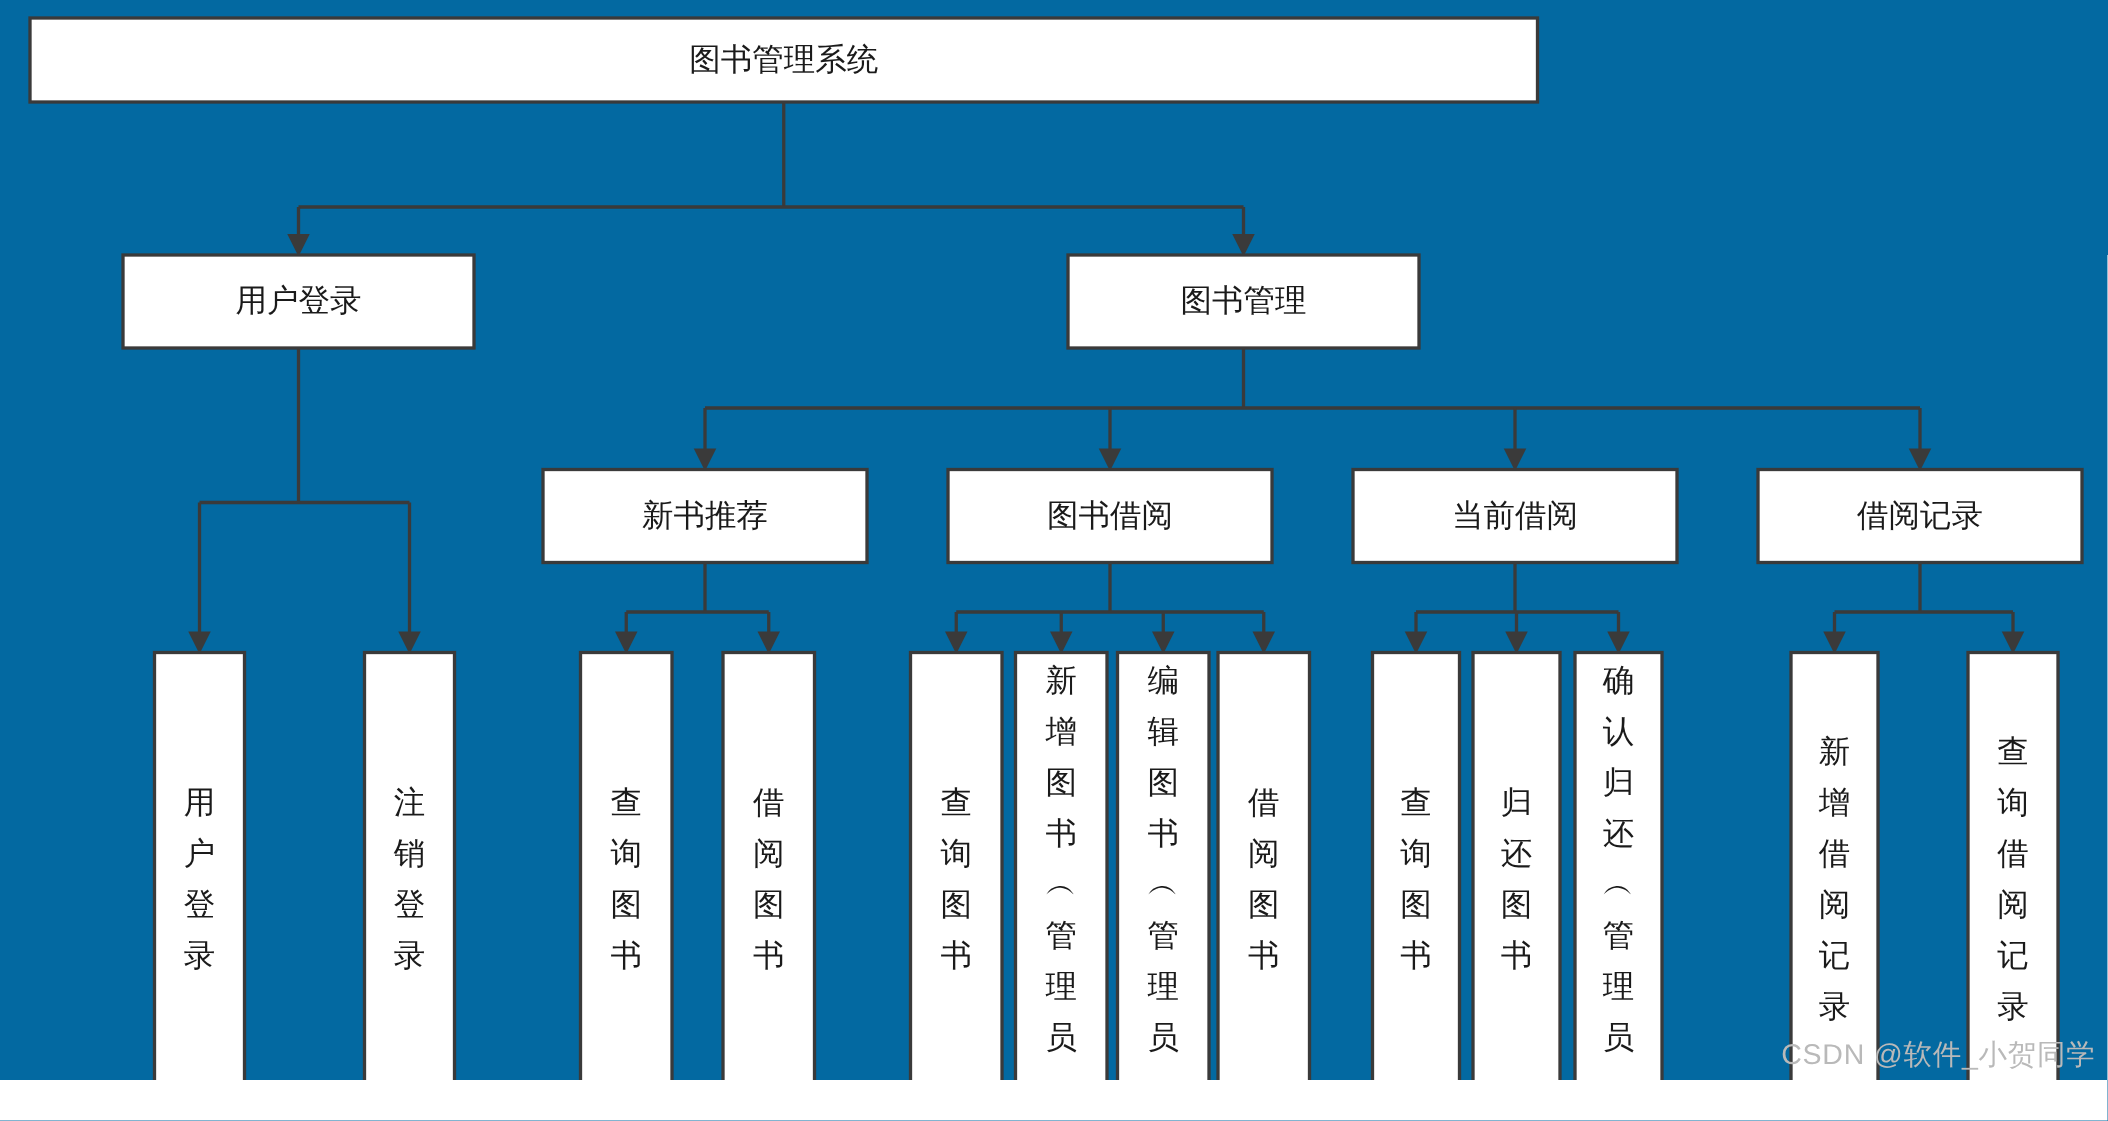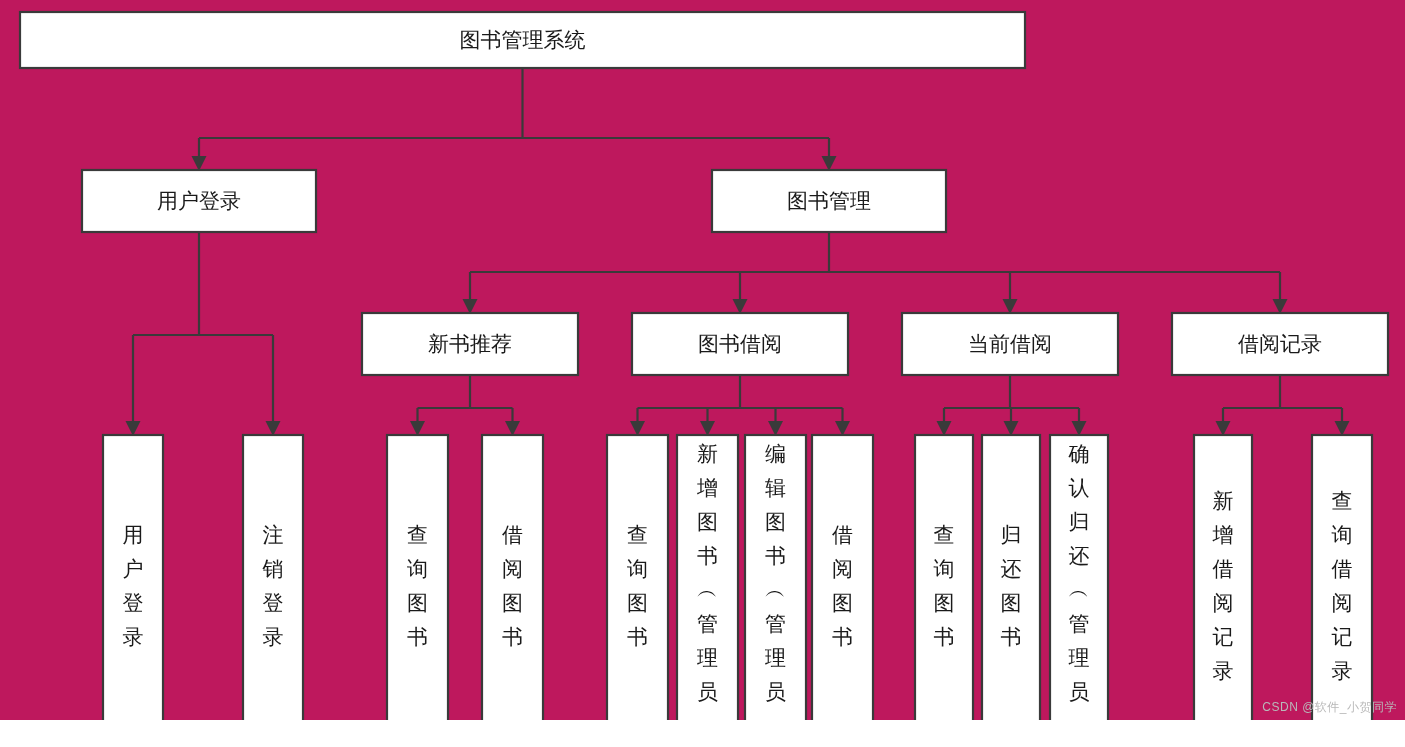--- a/index.html
+++ b/index.html
@@ -7,21 +7,21 @@
     padding: 0;
     background: #ffffff;
   }
   body {
     font-family: "Liberation Sans", "DejaVu Sans", sans-serif;
   }
   #diagram-root {
     position: relative;
     width: 1405px;
     height: 720px;
-    background: #be185d;
+    background: #0369a1;
     overflow: hidden;
   }
   svg#tree-svg {
     position: absolute;
     left: 0;
     top: 0;
     width: 1405px;
     height: 747px;
   }
   .node-box {
@@ -50,21 +50,21 @@
     font-family: "Liberation Sans", "DejaVu Sans", sans-serif;
     font-size: 21px;
     fill: #1a1a1a;
     text-anchor: middle;
   }
   .watermark-text {
     position: absolute;
     right: 8px;
     bottom: 4px;
     font-family: "Liberation Sans", "DejaVu Sans", sans-serif;
-    font-size: 12px;
+    font-size: 19px;
     color: #b9b9b9;
     white-space: nowrap;
     letter-spacing: 0.5px;
     pointer-events: none;
   }
 </style>
 </head>
 <body>
 
 <div id="diagram-root">

